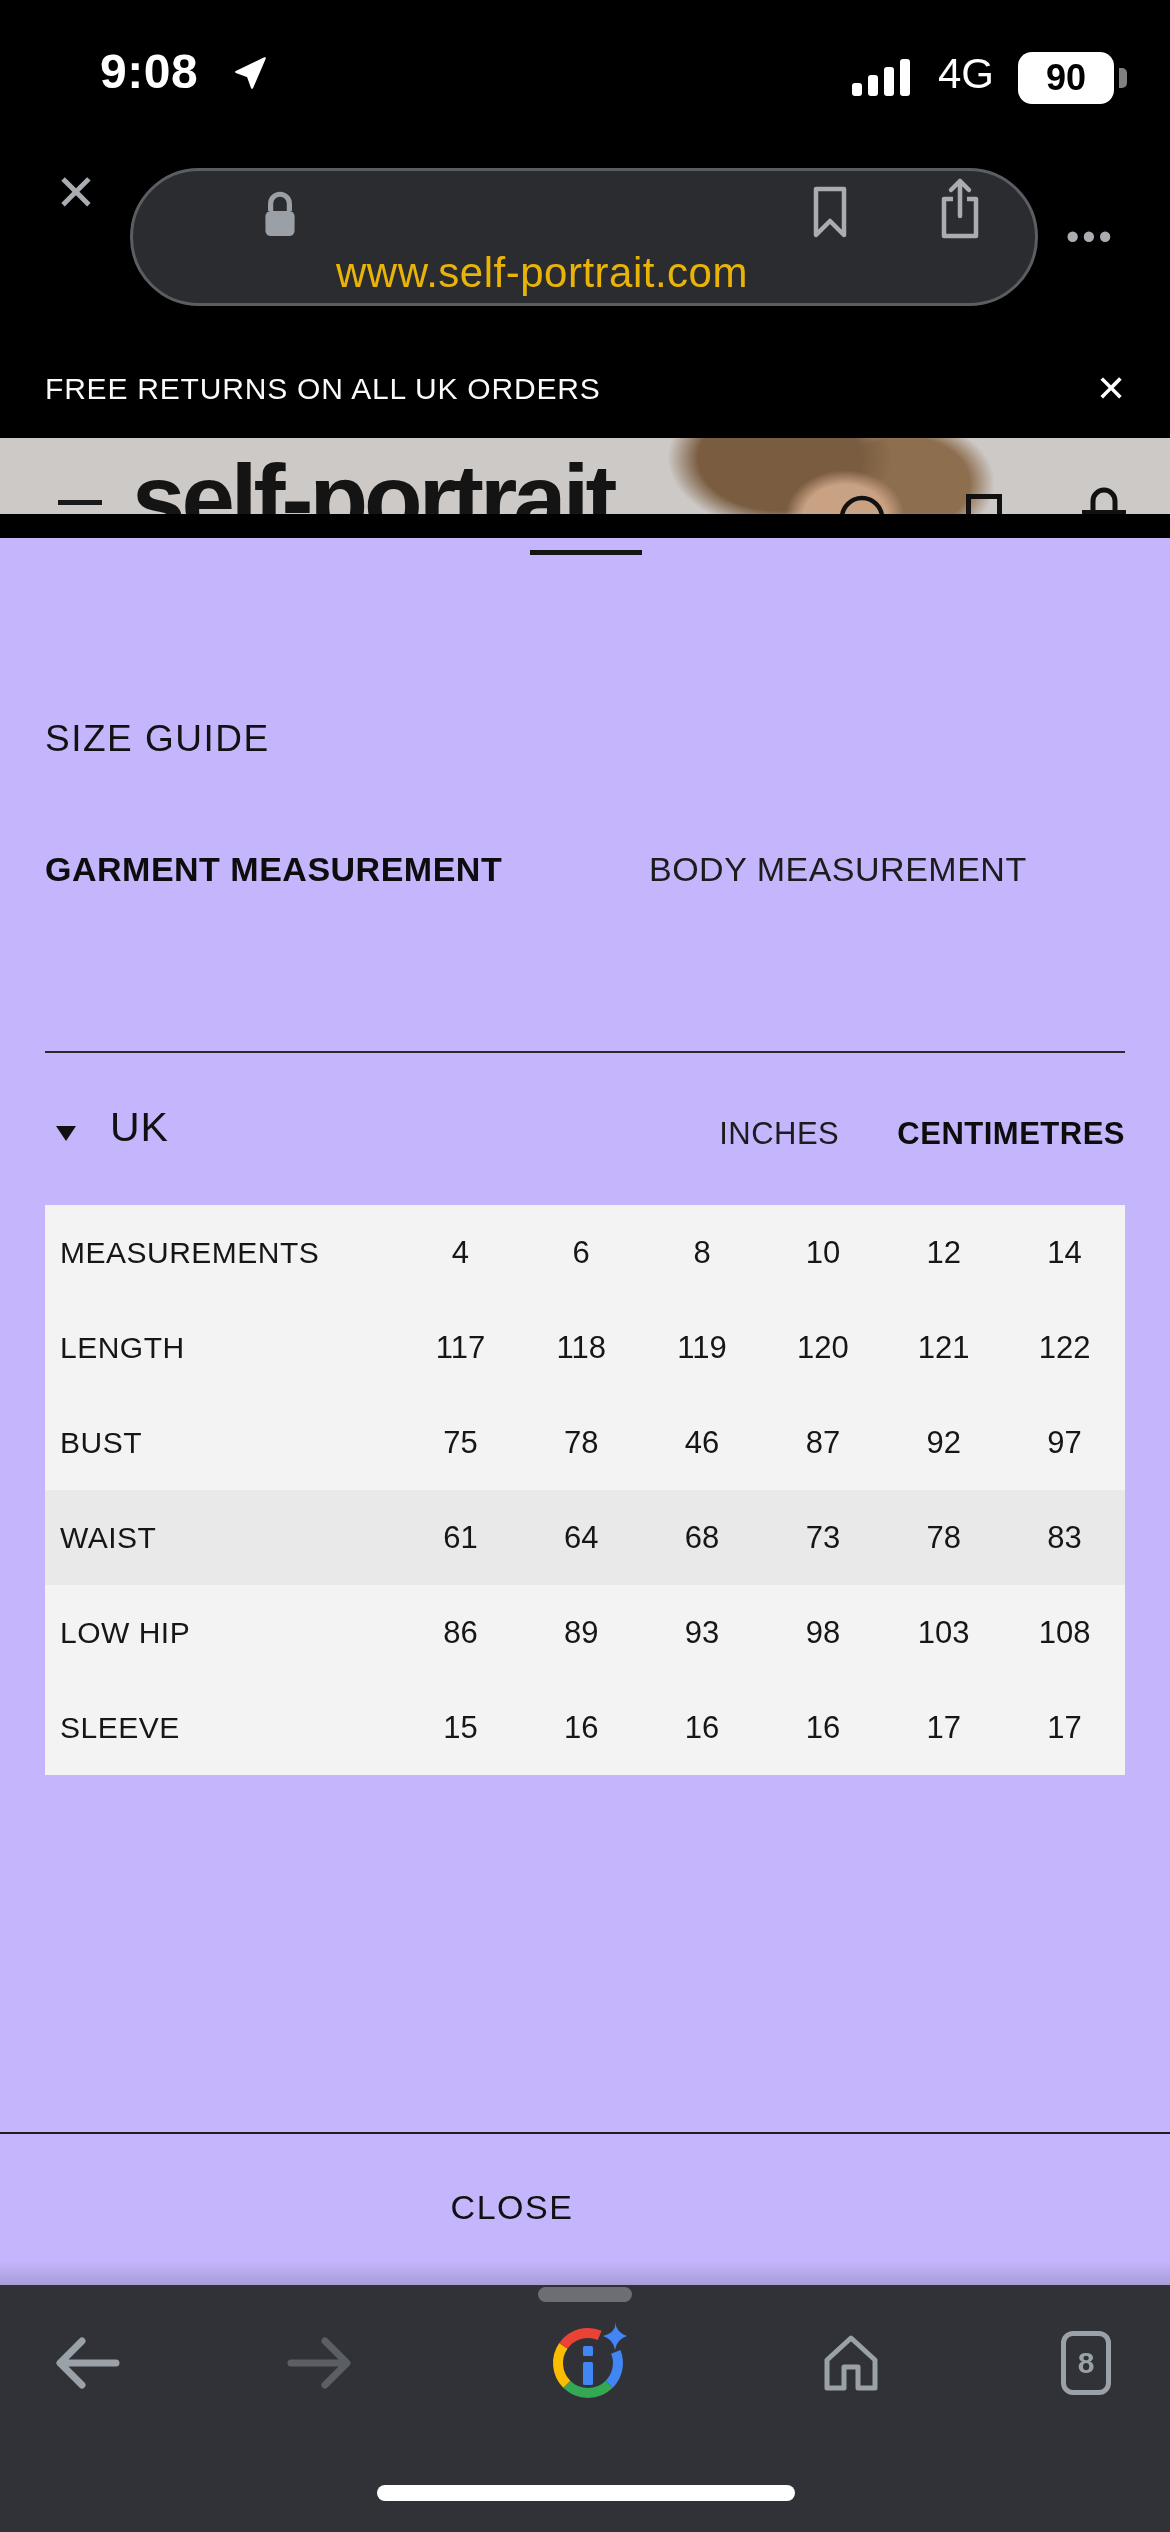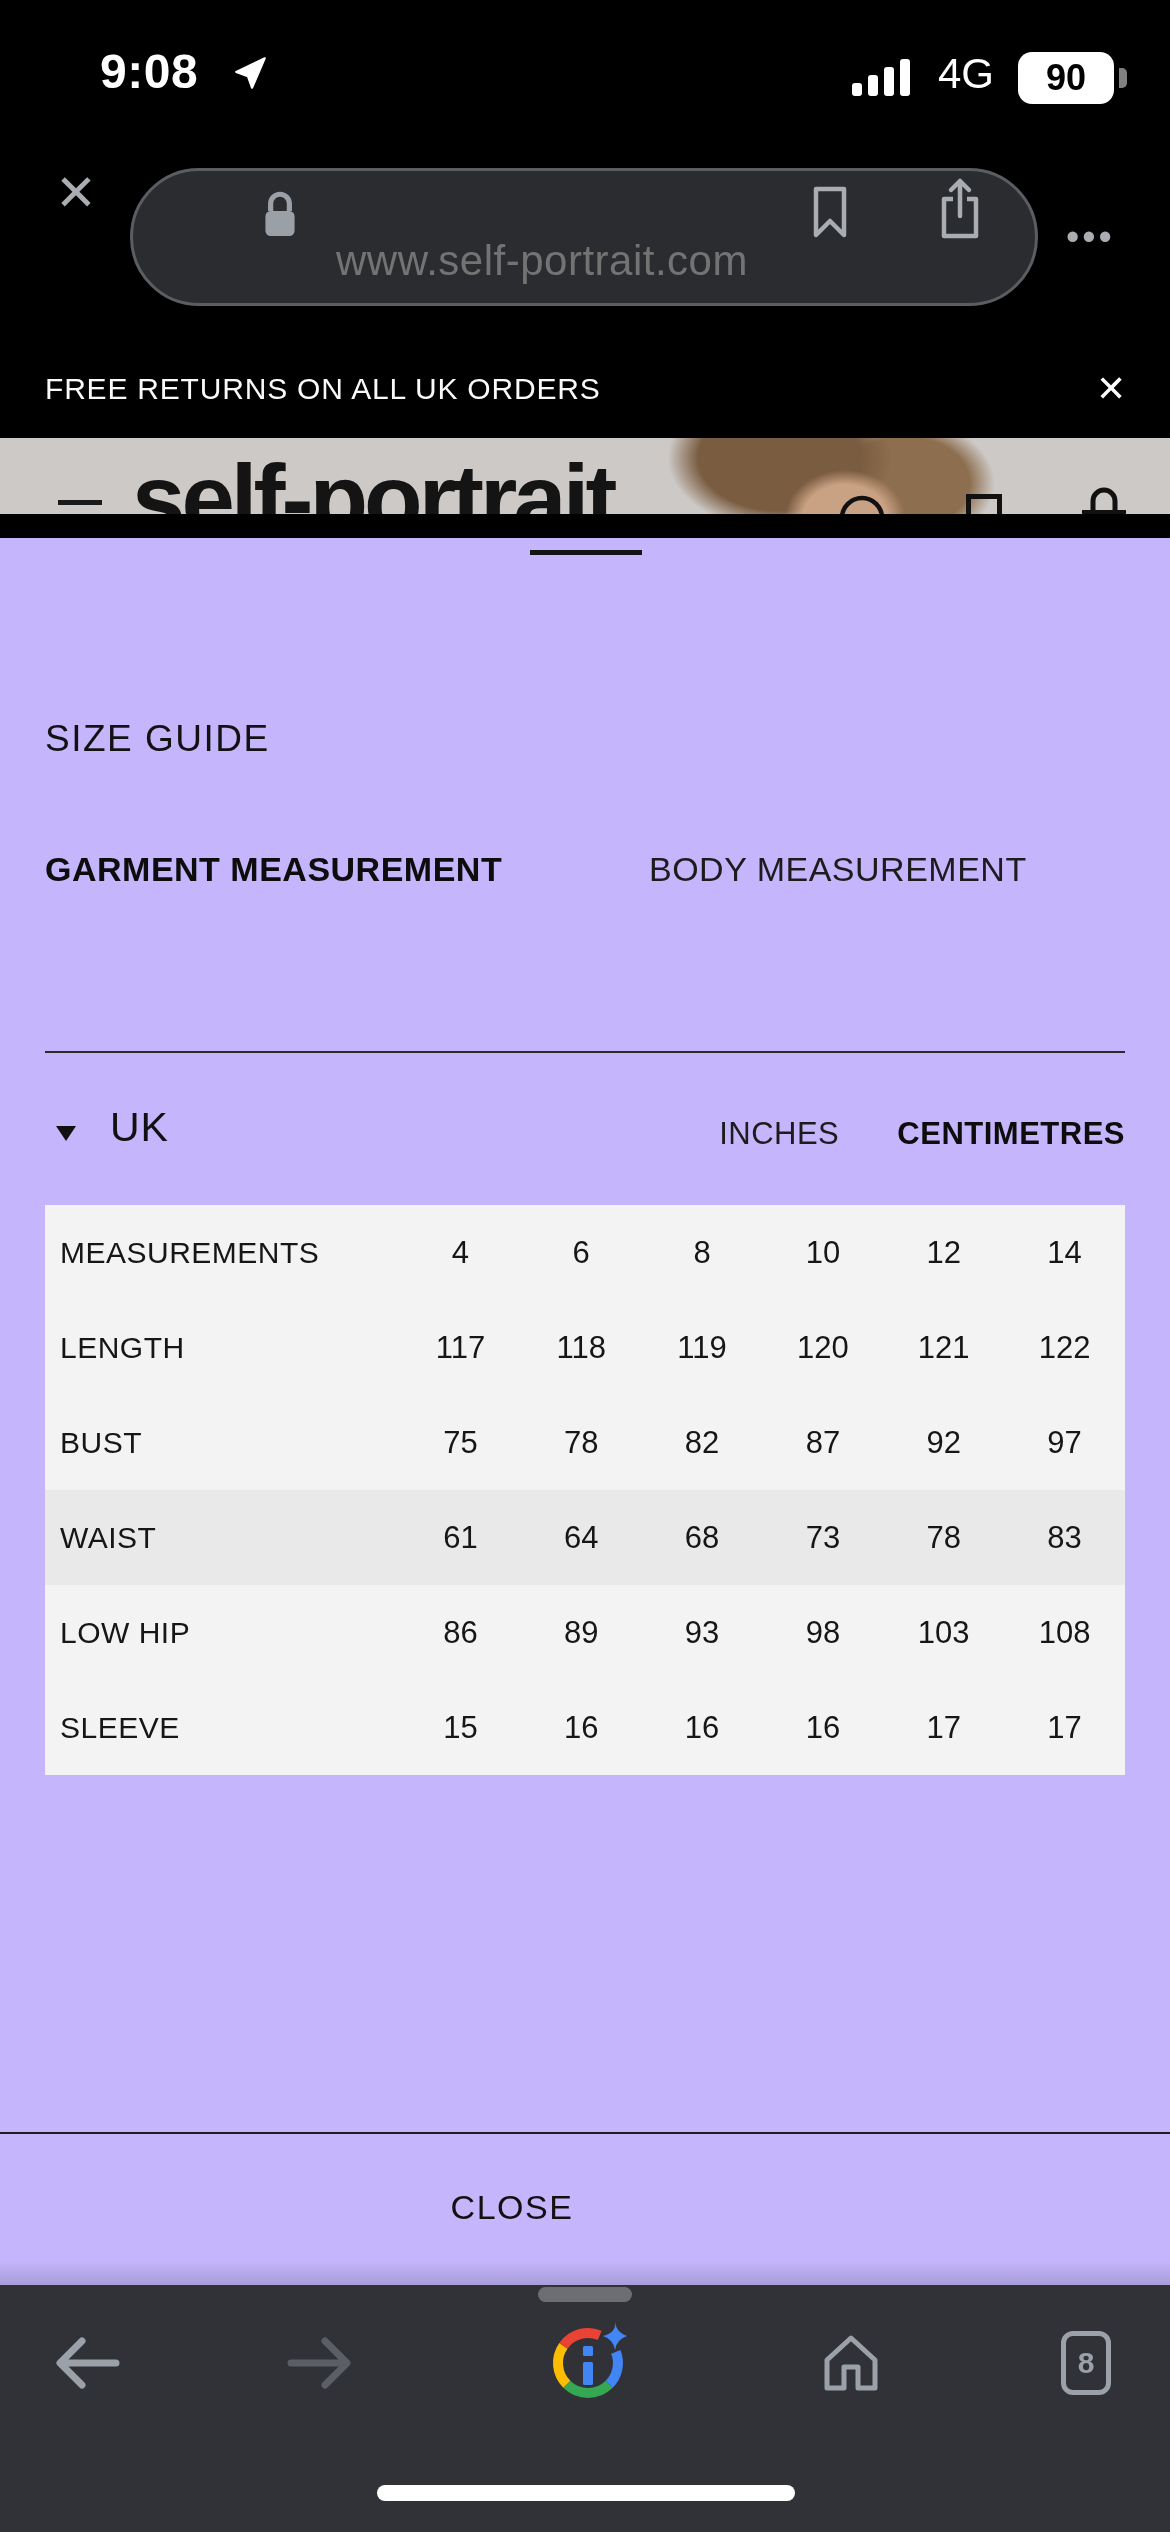--- a/index.html
+++ b/index.html
@@ -18,22 +18,22 @@
   .battery-nub{position:absolute;left:1119px;top:68px;width:8px;height:20px;background:rgba(255,255,255,.5);
            border-radius:0 5px 5px 0;}
 
   
   .url-row{position:absolute;left:0;top:140px;width:1170px;height:200px;background:#000;}
   .chrome-close{position:absolute;left:46px;top:18px;width:60px;height:70px;font-size:50px;color:#a9adb2;
            display:flex;align-items:center;justify-content:center;}
   .pill{position:absolute;left:130px;top:28px;width:908px;height:138px;border-radius:69px;
         background:#2b2c30;border:3px solid #5a5e63;}
   .lock{position:absolute;left:258px;top:48px;}
-  .url-text{position:absolute;left:336px;top:32px;height:178px;display:flex;align-items:center;
-        font-size:42px;color:#737373;letter-spacing:.5px;}
+  .url-text{position:absolute;left:336px;top:44px;height:178px;display:flex;align-items:center;
+        font-size:42px;color:#eab308;letter-spacing:.5px;}
   .bookmark{position:absolute;left:808px;top:44px;}
   .share{position:absolute;left:934px;top:36px;}
   .menu-dots{position:absolute;left:1066px;top:28px;height:138px;display:flex;align-items:center;
         font-size:38px;color:#a9adb2;letter-spacing:3px;}
 
   
   .promo{position:absolute;left:0;top:340px;width:1170px;height:98px;background:#000;}
   .promo-text{position:absolute;left:45px;top:0;height:98px;display:flex;align-items:center;
         font-size:30px;color:#fafafa;letter-spacing:.8px;}
   .promo-close{position:absolute;left:1076px;top:0;width:70px;height:98px;display:flex;align-items:center;
@@ -182,21 +182,21 @@
         <div class="t-cell">118</div>
         <div class="t-cell">119</div>
         <div class="t-cell">120</div>
         <div class="t-cell">121</div>
         <div class="t-cell">122</div>
       </div>
       <div class="t-row">
         <div class="t-label">BUST</div>
         <div class="t-cell">75</div>
         <div class="t-cell">78</div>
-        <div class="t-cell">82</div>
+        <div class="t-cell">46</div>
         <div class="t-cell">87</div>
         <div class="t-cell">92</div>
         <div class="t-cell">97</div>
       </div>
       <div class="t-row hl">
         <div class="t-label">WAIST</div>
         <div class="t-cell">61</div>
         <div class="t-cell">64</div>
         <div class="t-cell">68</div>
         <div class="t-cell">73</div>

